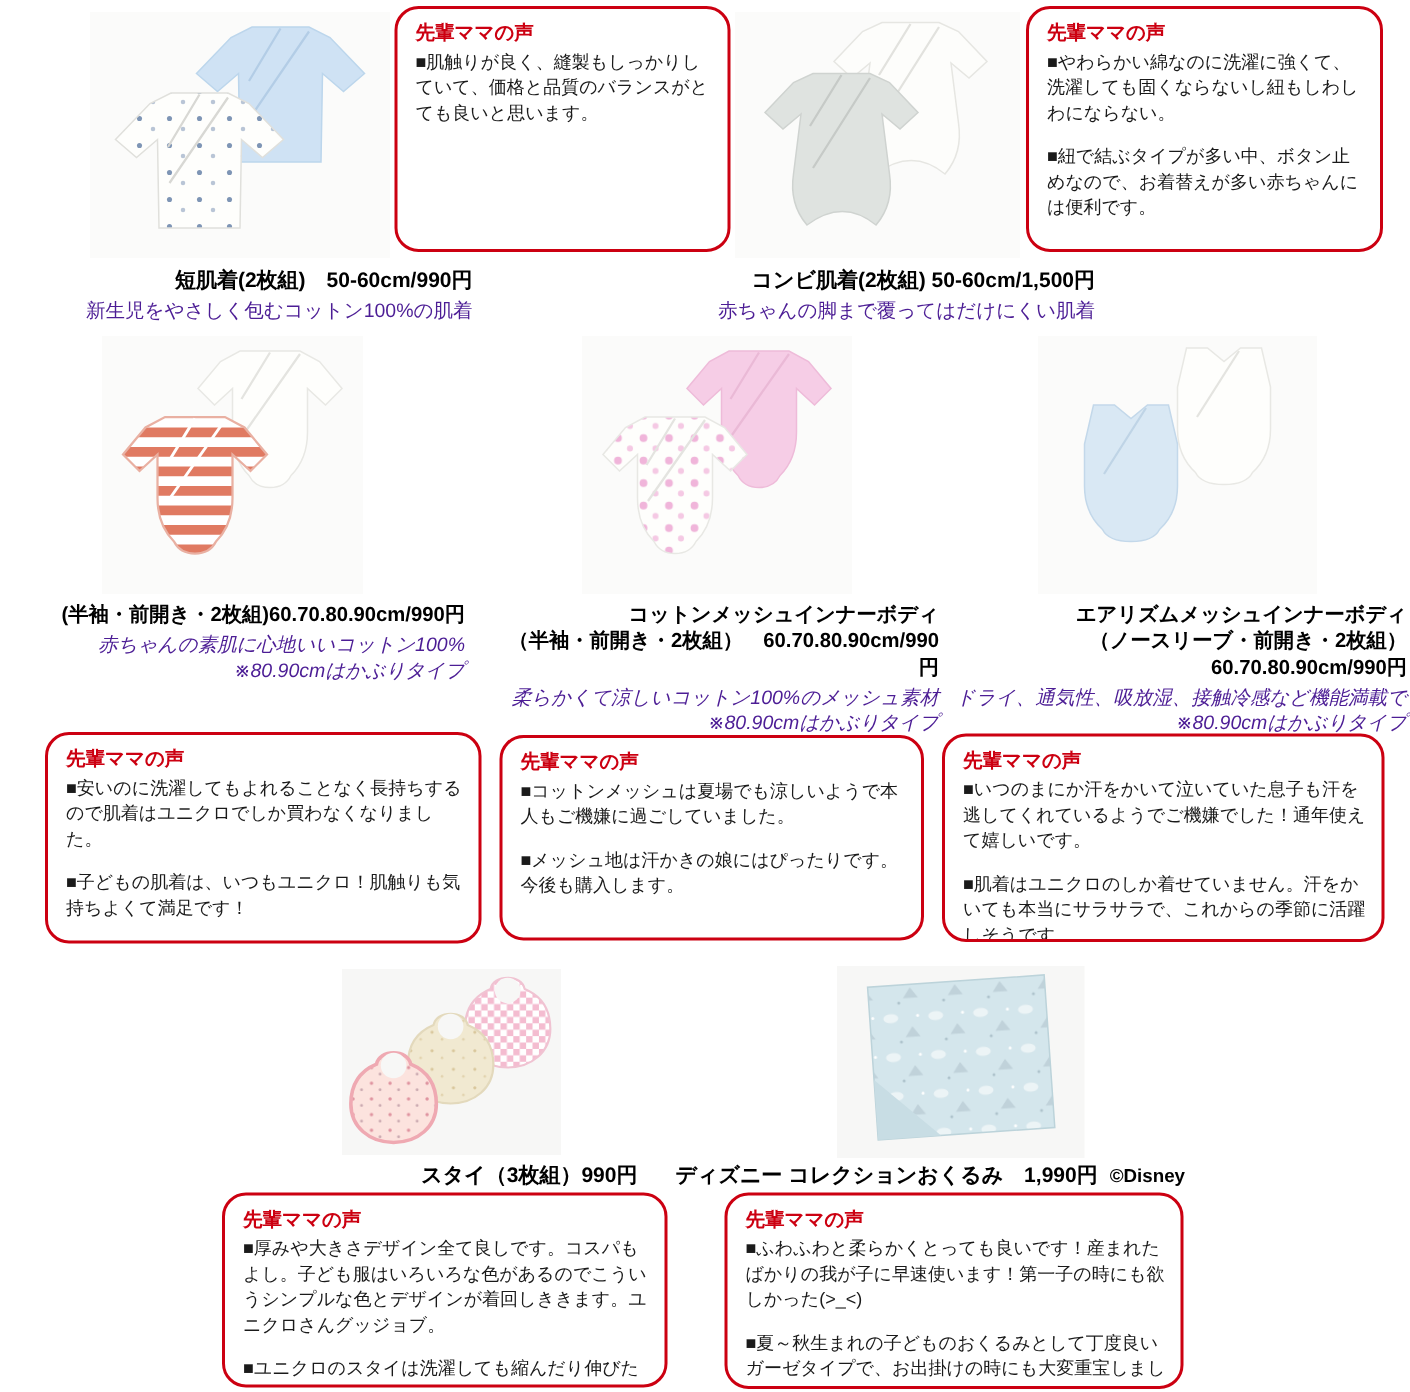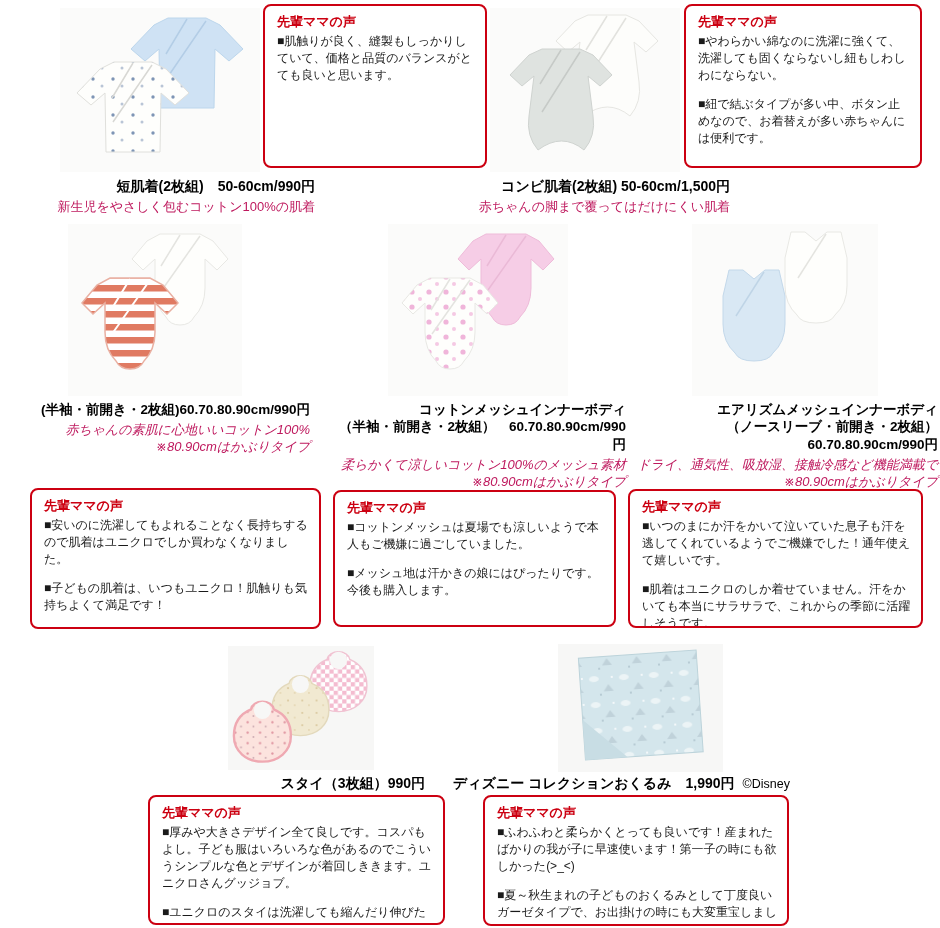--- a/index.html
+++ b/index.html
@@ -5,35 +5,35 @@
   html,body{margin:0;padding:0;background:#fff;}
   .canvas{
     position:relative;width:940px;height:928px;background:#fff;
     font-family:"Liberation Sans","DejaVu Sans",sans-serif;
     color:var(--text-color,#1a1a1a);overflow:hidden;
   }
   .photo{position:absolute;background:#fbfbfa;}
   .photo svg{display:block;}
   .review-box{
     position:absolute;box-sizing:border-box;background:#fff;
-    border:2px solid var(--accent-red,#cc0011);border-radius:8px;
+    border:2px solid var(--accent-red,#cc0011);border-radius:16px;
     padding:8px 10px 12px 12px;overflow:hidden;
   }
   .review-title{
     color:var(--accent-red,#cc0011);font-weight:bold;font-size:13px;
     line-height:1.25;margin-bottom:3px;
   }
   .review-box p{margin:0 0 12px 0;font-size:12px;line-height:1.42;color:var(--text-color,#1a1a1a);}
   .review-box p:last-child{margin-bottom:0;}
   .caption{position:absolute;text-align:right;}
   .pname{font-weight:bold;font-size:14px;line-height:1.3;color:#000;}
   .pname.sm{font-size:13.5px;line-height:1.28;}
-  .pdesc{font-size:13px;line-height:1.3;color:#be185d;margin-top:4px;}
+  .pdesc{font-size:13px;line-height:1.3;color:#4c1d95;margin-top:4px;}
   .pdesc div{line-height:1.3;font-style:italic;}
-  .copyright{font-size:12.5px;font-weight:normal;margin-left:8px;}
+  .copyright{font-size:12.5px;font-weight:bold;margin-left:8px;}
 </style>
 </head>
 <body>
 
 <div class="canvas">
 
   
   <svg width="0" height="0">
     <defs>
       <path id="kimonoShape" d="M46,6 L84,6 L98,13 L121,37 L107,49 L93,37 L92,96 L38,96 L37,37 L23,49 L9,37 L32,13 Z"></path>

